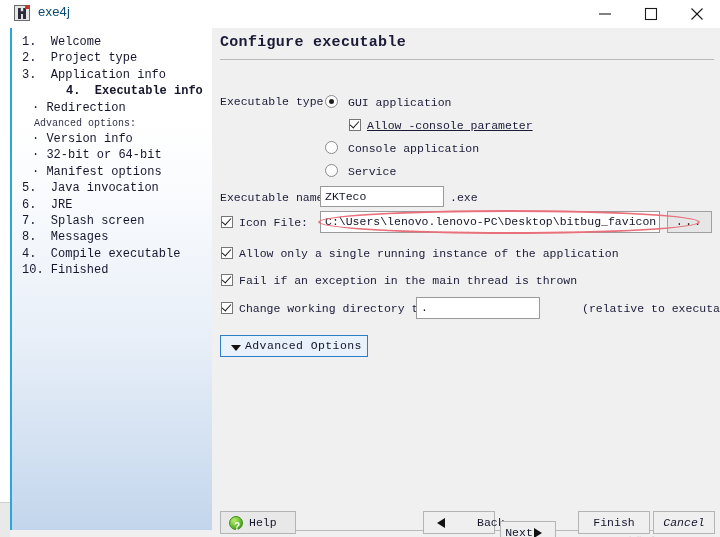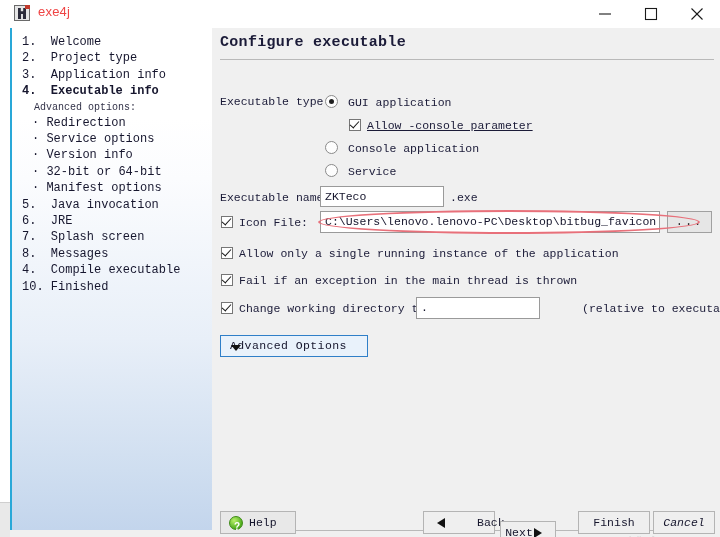--- a/index.html
+++ b/index.html
@@ -36,21 +36,21 @@
     background: #2b2b3a;
     clip-path: polygon(0 0, 35% 0, 35% 30%, 65% 30%, 65% 0, 100% 0, 100% 100%, 62% 100%, 62% 55%, 38% 55%, 38% 100%, 0 100%);
   }
   .tb-icon .redsq {
     position: absolute; right: -1px; top: -1px;
     width: 5px; height: 4px; background: #c0392b;
   }
   .tb-title {
     position: absolute; left: 38px; top: 4px;
     font-family: "Liberation Sans", sans-serif;
-    font-size: 13px; color: #ef4444;
+    font-size: 13px; color: #0c4a6e;
     letter-spacing: 0.2px;
   }
   .winbtns { position: absolute; right: 0; top: 0; height: 28px; display: flex; }
   .winbtn {
     width: 46px; height: 28px;
     display: flex; align-items: center; justify-content: center;
     font-family: "Liberation Sans", sans-serif;
     font-size: 14px; color: #1a1a1a;
     cursor: default;
   }
@@ -73,21 +73,21 @@
   }
   .steps {
     position: absolute; left: 10px; top: 6px;
     width: 190px;
     font-family: "Liberation Mono", monospace;
     font-size: 12px;
     color: #16162e;
     line-height: 16.4px;
   }
   .step { white-space: pre; }
-  .step.current { font-weight: bold; }
+  .step.current { font-weight: bold; margin-left: 44px; }
   .step.adv-head {
     font-size: 10px;
     padding-left: 12px;
     color: #333349;
     line-height: 15px;
   }
   .step.sub {
     padding-left: 10px;
   }
   .sidebar-shadow {
@@ -191,21 +191,21 @@
   }
 
   .adv-btn {
     position: absolute;
     background: #e9f2fb;
     border: 1px solid #2f7fc8;
     font-family: "Liberation Mono", monospace;
     font-size: 11.5px;
     color: #15152c;
     line-height: 20px;
-    padding-left: 9px;
+    padding-left: 24px;
     letter-spacing: 0.4px;
   }
   .adv-btn .caret {
     position: absolute; left: 10px; top: 9px;
     width: 0; height: 0;
     border-left: 5px solid transparent;
     border-right: 5px solid transparent;
     border-top: 6px solid #111;
   }
 
@@ -315,23 +315,22 @@
 
     <div class="leftedge"></div>
     <div class="bottomstrip"></div>
 
     <div class="sidebar">
       <div class="steps">
         <div class="step">1.  Welcome</div>
         <div class="step">2.  Project type</div>
         <div class="step">3.  Application info</div>
         <div class="step current">4.  Executable info</div>
+        <div class="step sub">· Redirection</div>
         <div class="step adv-head">Advanced options:</div>
-        <div class="step sub">· Redirection</div>
-        <div class="step sub">· Service options</div>
         <div class="step sub">· Version info</div>
         <div class="step sub">· 32-bit or 64-bit</div>
         <div class="step sub">· Manifest options</div>
         <div class="step">5.  Java invocation</div>
         <div class="step">6.  JRE</div>
         <div class="step">7.  Splash screen</div>
         <div class="step">8.  Messages</div>
         <div class="step">4.  Compile executable</div>
         <div class="step">10. Finished</div>
       </div>

